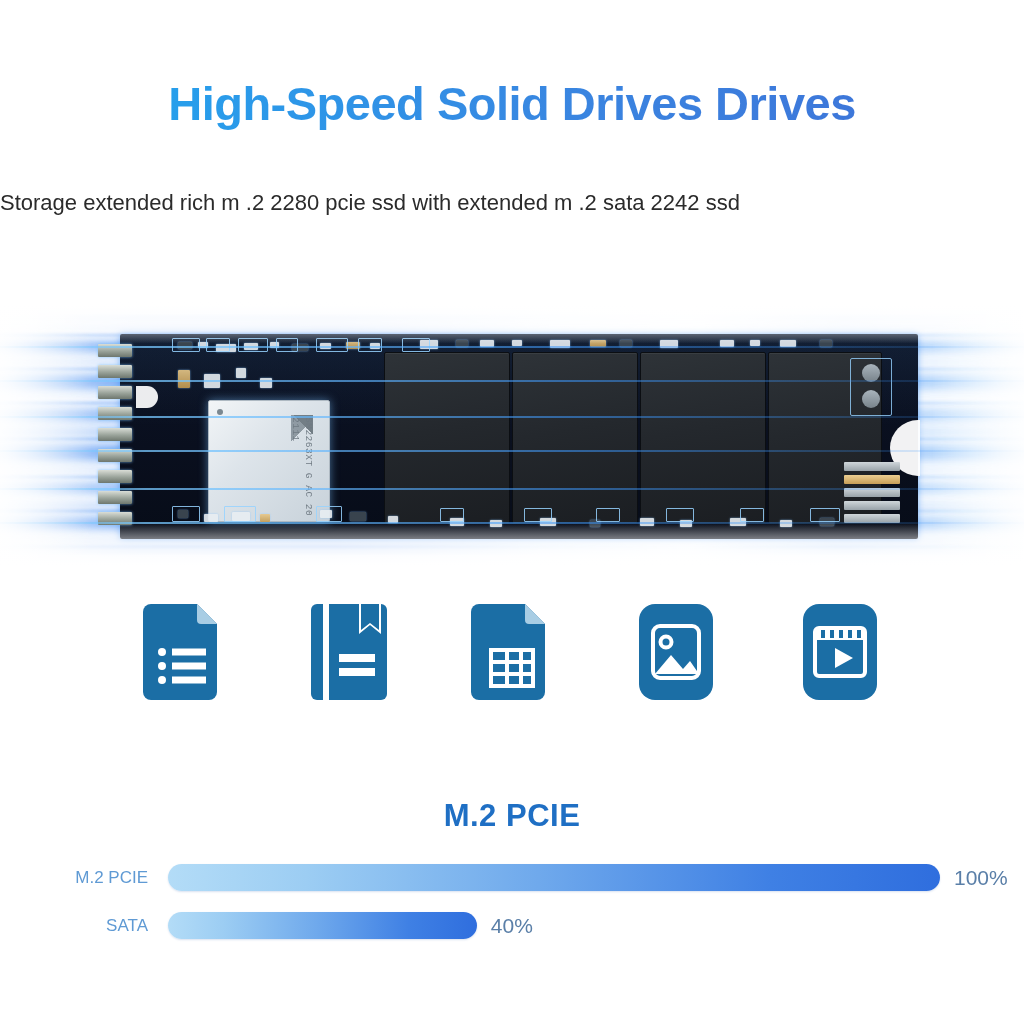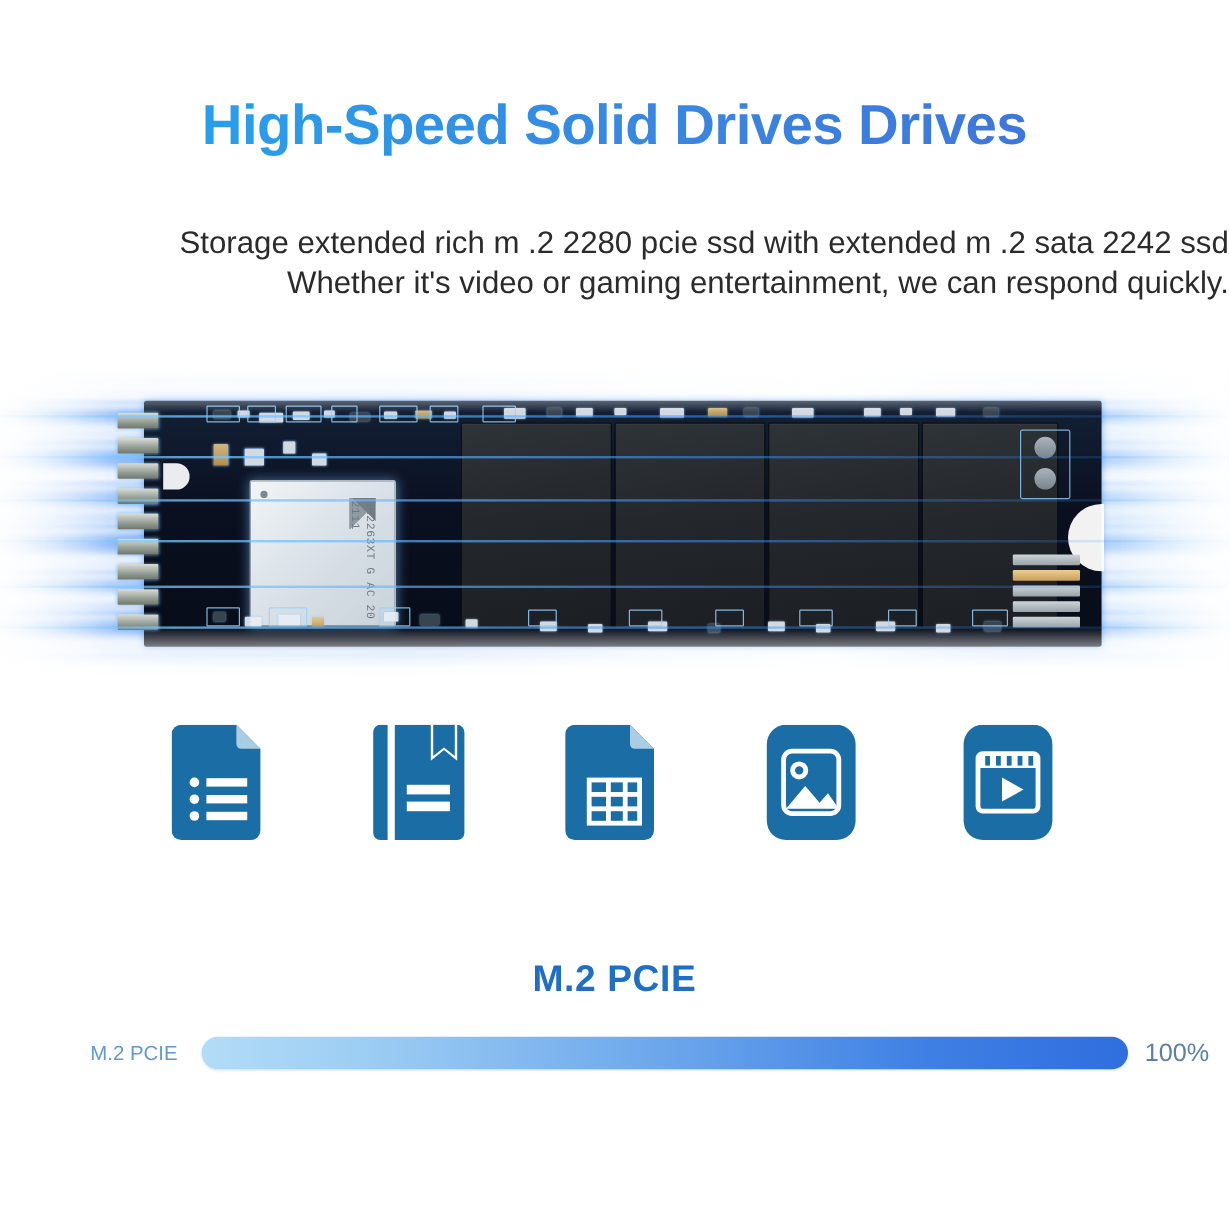--- a/index.html
+++ b/index.html
@@ -18,22 +18,22 @@
     text-align:center;
     font-size:47px;font-weight:bold;
     letter-spacing:-0.5px;
     background:linear-gradient(90deg,#1fa9ef 0%,#2a9bea 22%,#3a84e0 58%,#3f6fd6 100%);
     -webkit-background-clip:text;background-clip:text;
     -webkit-text-fill-color:transparent;color:#2f86e2;
     white-space:nowrap;
   }
   .hero-sub{
     position:absolute;left:0;top:186px;width:1024px;
-    text-align:right;color:#2b2b2b;
-    font-size:26px;line-height:33px;font-weight:400;
+    text-align:left;color:#2b2b2b;
+    font-size:22px;line-height:33px;font-weight:400;
   }
   .hero-sub .l2{display:block;}
 
   
   .photo-band{
     position:absolute;left:0;top:300px;width:1024px;height:272px;
     overflow:hidden;background:#ffffff;
   }
   
   .streaks{position:absolute;inset:0;}
@@ -190,21 +190,20 @@
     position:absolute;top:10px;font-size:21px;color:#5a7fa8;
   }
 </style>
 </head>
 <body>
 
 <div class="hero-title">High-Speed Solid Drives Drives</div>
 
 <div class="hero-sub">
   <span>Storage extended rich m .2 2280 pcie ssd with extended m .2 sata 2242 ssd</span>
-  <span class="l2">Whether it's video or gaming entertainment, we can respond quickly.</span>
 </div>
 
 <div class="photo-band">
 
   <div class="streaks" id="streaks">
       <div class="s" style="top: 10px; height: 7px; opacity: 0.55;"></div>
       <div class="s" style="top: 26px; height: 4px; opacity: 0.35;"></div>
       <div class="s" style="top: 40px; height: 13px; opacity: 0.85;"></div>
       <div class="s" style="top: 60px; height: 6px; opacity: 0.45;"></div>
       <div class="s" style="top: 74px; height: 16px; opacity: 0.9;"></div>
@@ -417,14 +416,21 @@
 <div class="bars">
 
   <div class="bar-row">
     <div class="bar-label">M.2 PCIE</div>
     <div class="bar-track" style="width:772px;">
       <div class="bar-fill" id="fill0" style="width: 772px;"></div>
     </div>
     <div class="bar-value" id="val0" style="left: 954px;">100%</div>
   </div>
 
+  <div class="bar-row">
+    <div class="bar-label">SATA</div>
+    <div class="bar-track" style="width:772px;">
+      <div class="bar-fill" id="fill1" style="width: 308.8px;"></div>
+    </div>
+    <div class="bar-value" id="val1" style="left: 490.8px;">40%</div>
+  </div>
 
 </div>
 
 </body></html>

